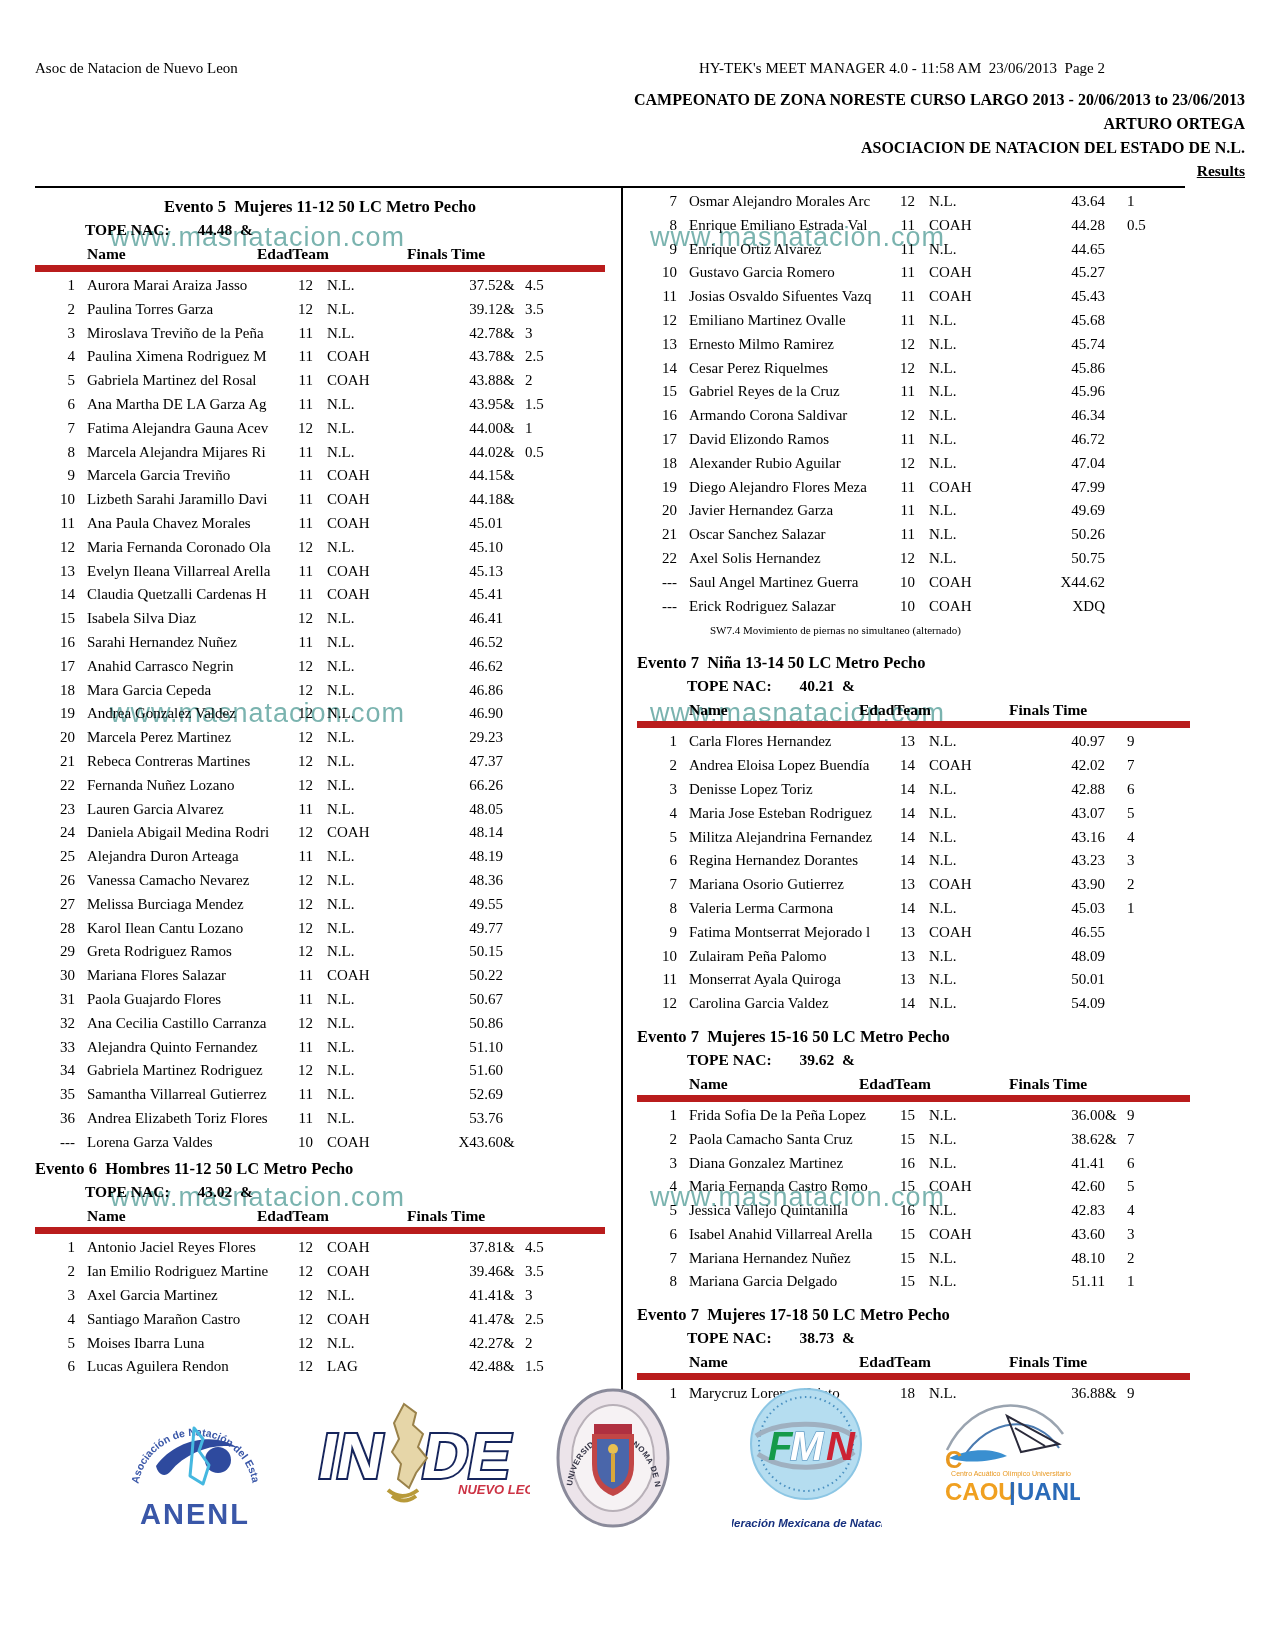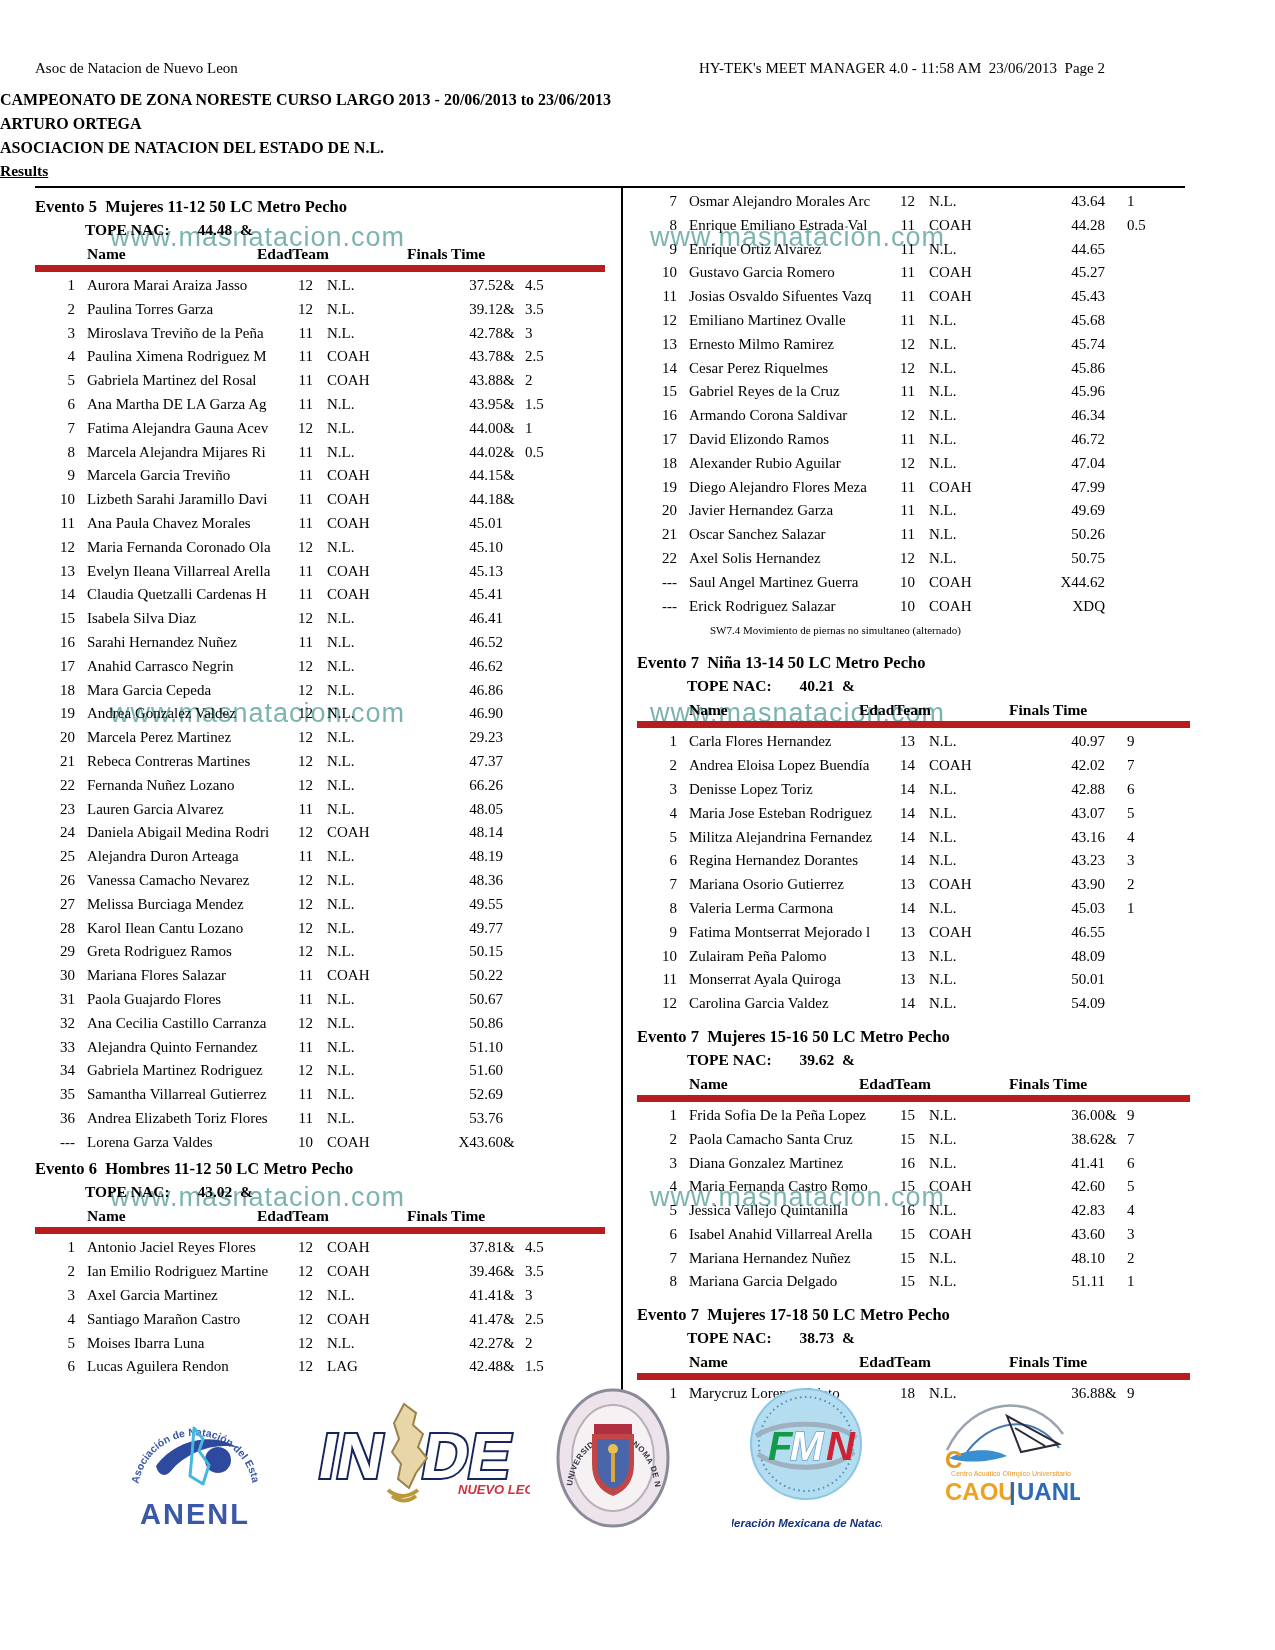--- a/index.html
+++ b/index.html
@@ -2,32 +2,32 @@
 <html><head>
 <meta charset="utf-8">
 <style>
   html,body{margin:0;padding:0;background:#fff;}
   body{width:1275px;height:1650px;position:relative;overflow:hidden;
        font-family:"Liberation Serif","DejaVu Serif",serif;color:#000;}
   
   .pagehead{position:absolute;top:60px;left:35px;right:35px;font-size:15px;}
   .pagehead .ph-left{position:absolute;left:0;top:0;}
   .pagehead .ph-right{position:absolute;right:135px;top:0;}
-  .title-block{position:absolute;top:88px;left:0;width:1245px;text-align:left;font-weight:bold;}
+  .title-block{position:absolute;top:88px;left:0;width:1245px;text-align:right;font-weight:bold;}
   .title-line{font-size:16px;line-height:24px;}
   .results-label{font-size:15.5px;text-decoration:underline;line-height:22px;}
   .rule-h{position:absolute;left:35px;top:186px;width:1150px;height:2px;background:#000;}
   .rule-v{position:absolute;left:621px;top:188px;width:2px;height:1264px;background:#000;}
   
   .col{position:absolute;top:190px;}
   .col-left{left:35px;width:570px;}
   .col-right{left:637px;width:553px;}
   
   .event-title{font-weight:bold;font-size:16.5px;line-height:22px;margin-top:10px;}
-  .section-first .event-title{margin-top:6px;}
+  .section-first .event-title{margin-top:6px;text-align:center;}
   .ev6-title{margin-top:4px;}
   .tope-line{height:24px;line-height:24px;font-weight:bold;font-size:15.5px;}
   .tope-label{margin-left:50px;}
   .tope-value{margin-left:24px;}
   .thead{position:relative;height:23px;line-height:23px;border-bottom:7px solid #b91c1c;
          font-weight:bold;font-size:15.5px;margin-bottom:2px;}
   .h-name{position:absolute;left:52px;}
   .h-edadteam{position:absolute;left:222px;}
   .h-finals{position:absolute;left:372px;}
   

